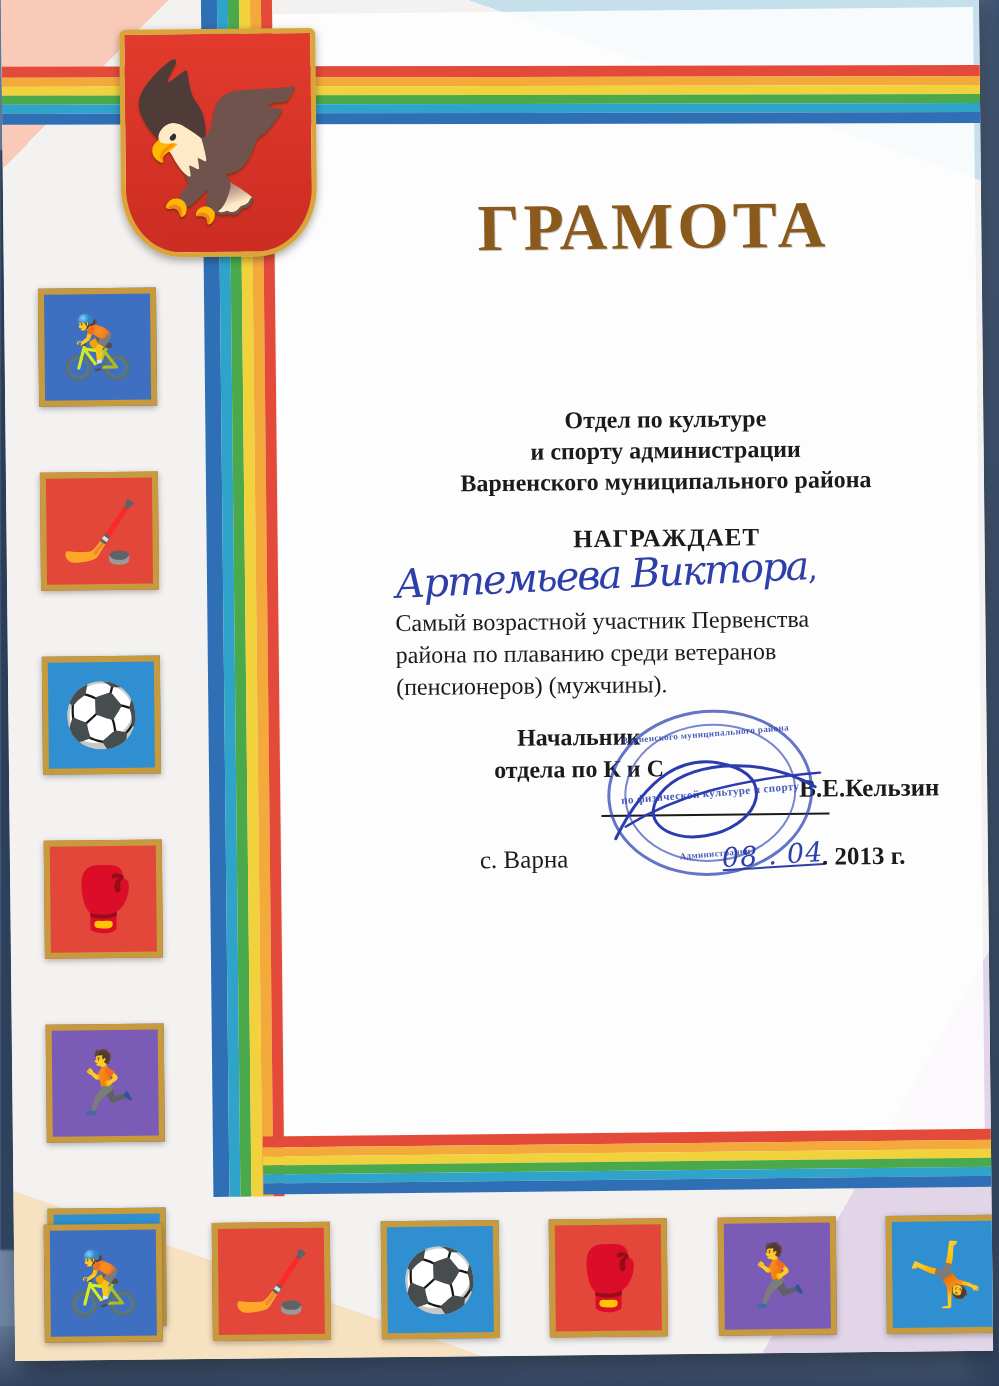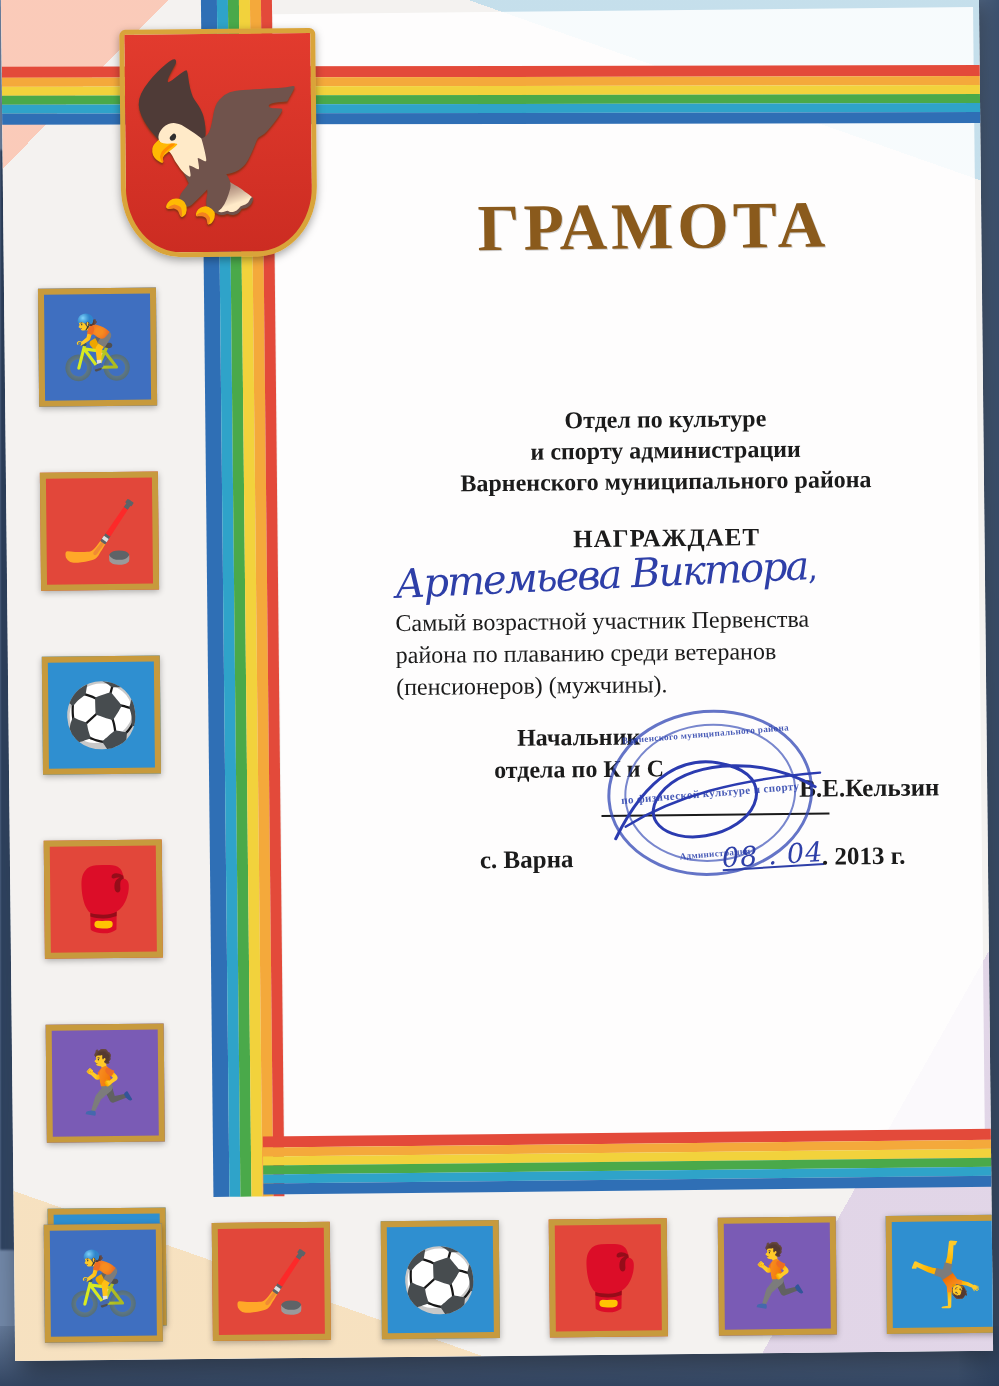--- a/index.html
+++ b/index.html
@@ -234,21 +234,21 @@
   .sign-rule {
     position: absolute;
     left: 592px; top: 822px;
     width: 228px;
     border-bottom: 2px solid #1a1a1a;
   }
   .place {
     position: absolute;
     left: 470px; top: 852px;
     font-size: 25px;
-    font-weight: bold;
+    font-weight: normal;
     color: #1b1b1b;
   }
   .date-hand {
     position: absolute;
     left: 712px; top: 848px;
     font-family: "DejaVu Serif", serif;
     font-style: italic;
     font-size: 27px;
     color: #2e3fa8;
     transform: rotate(-3deg);

